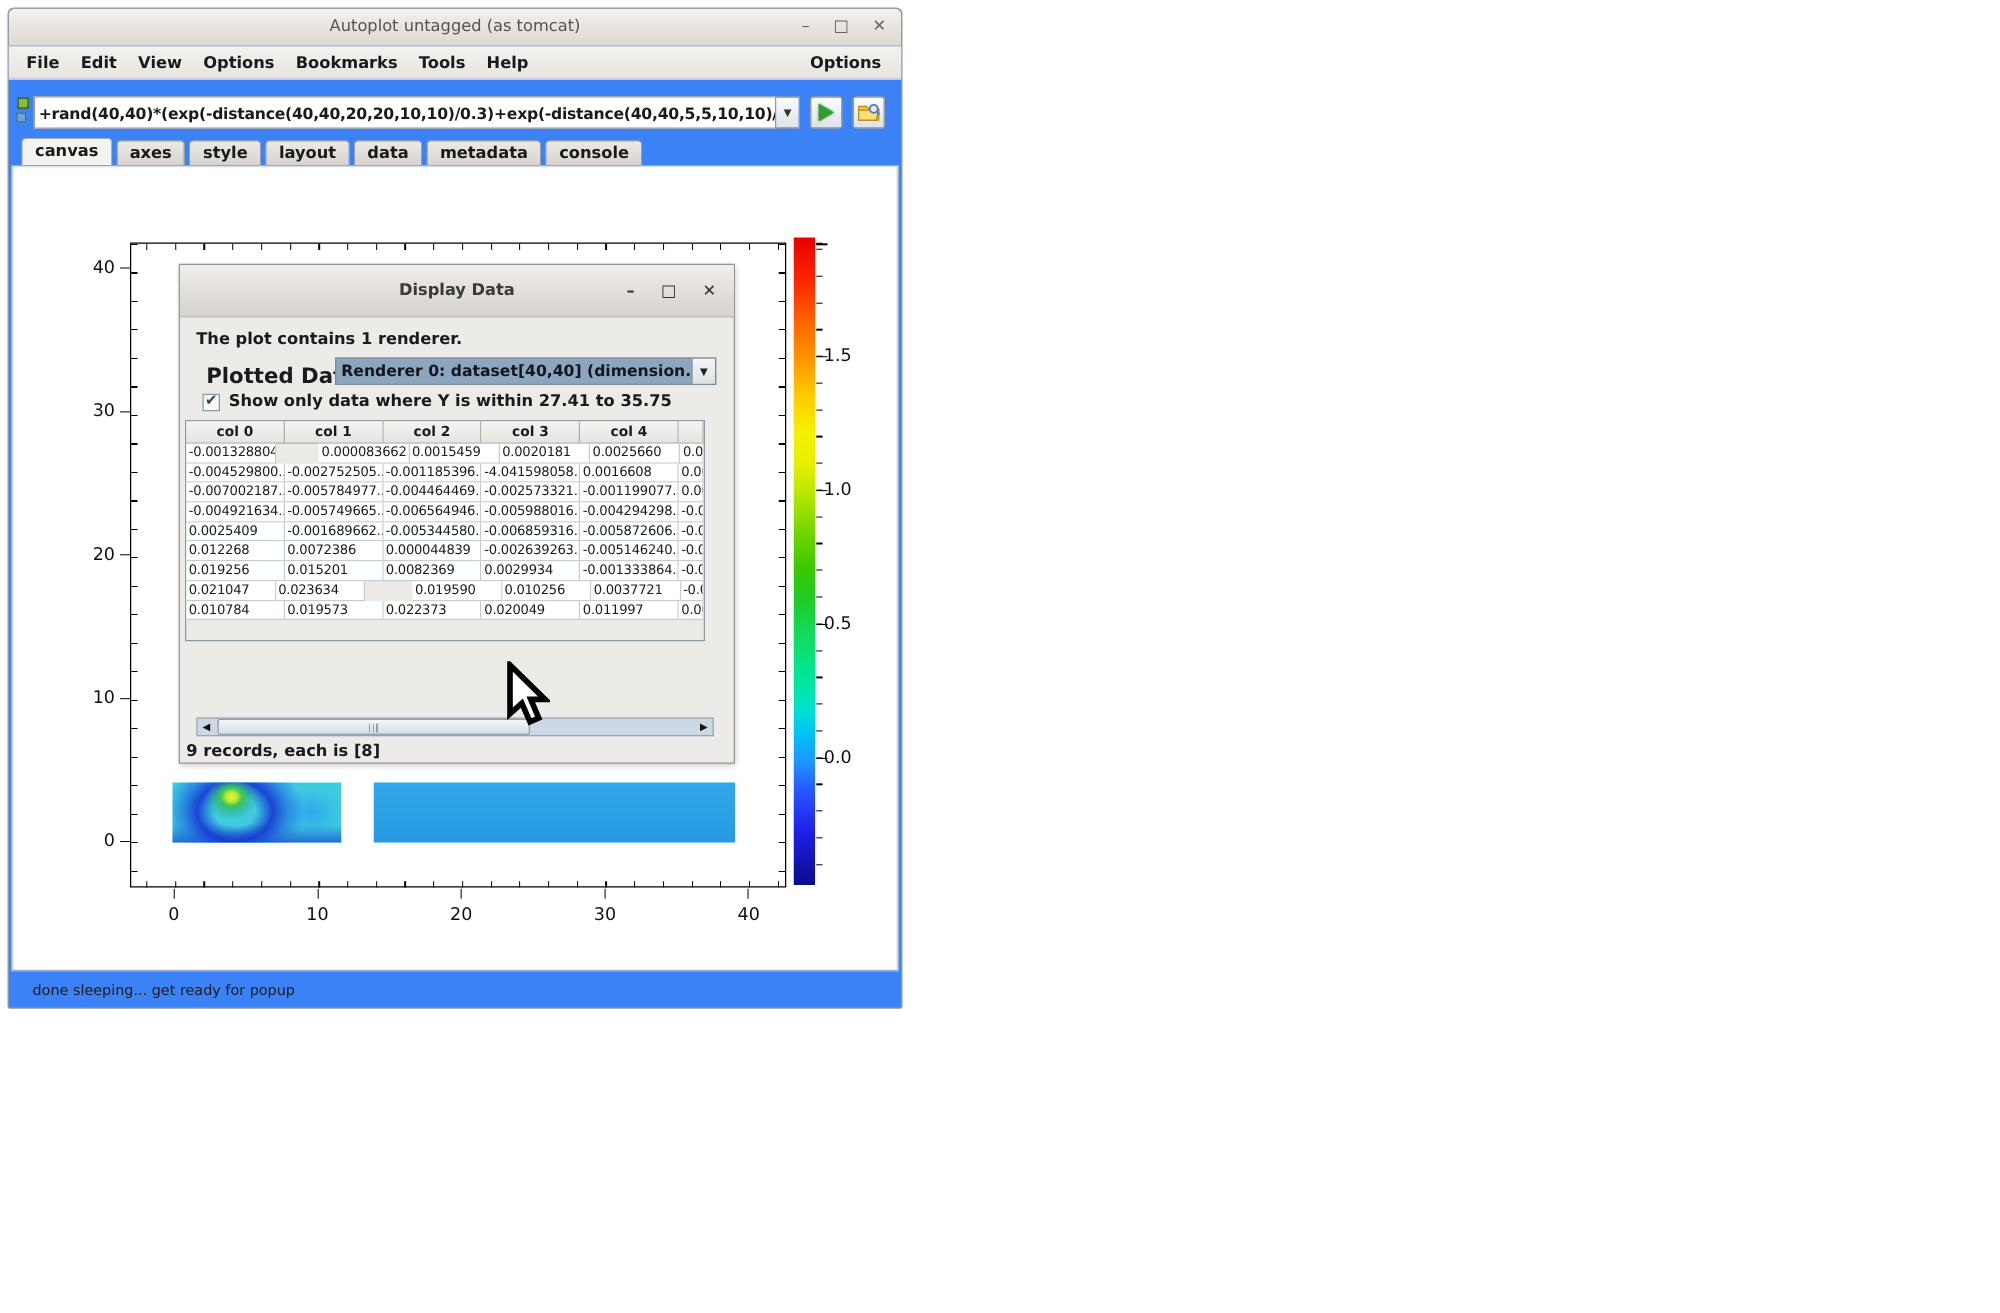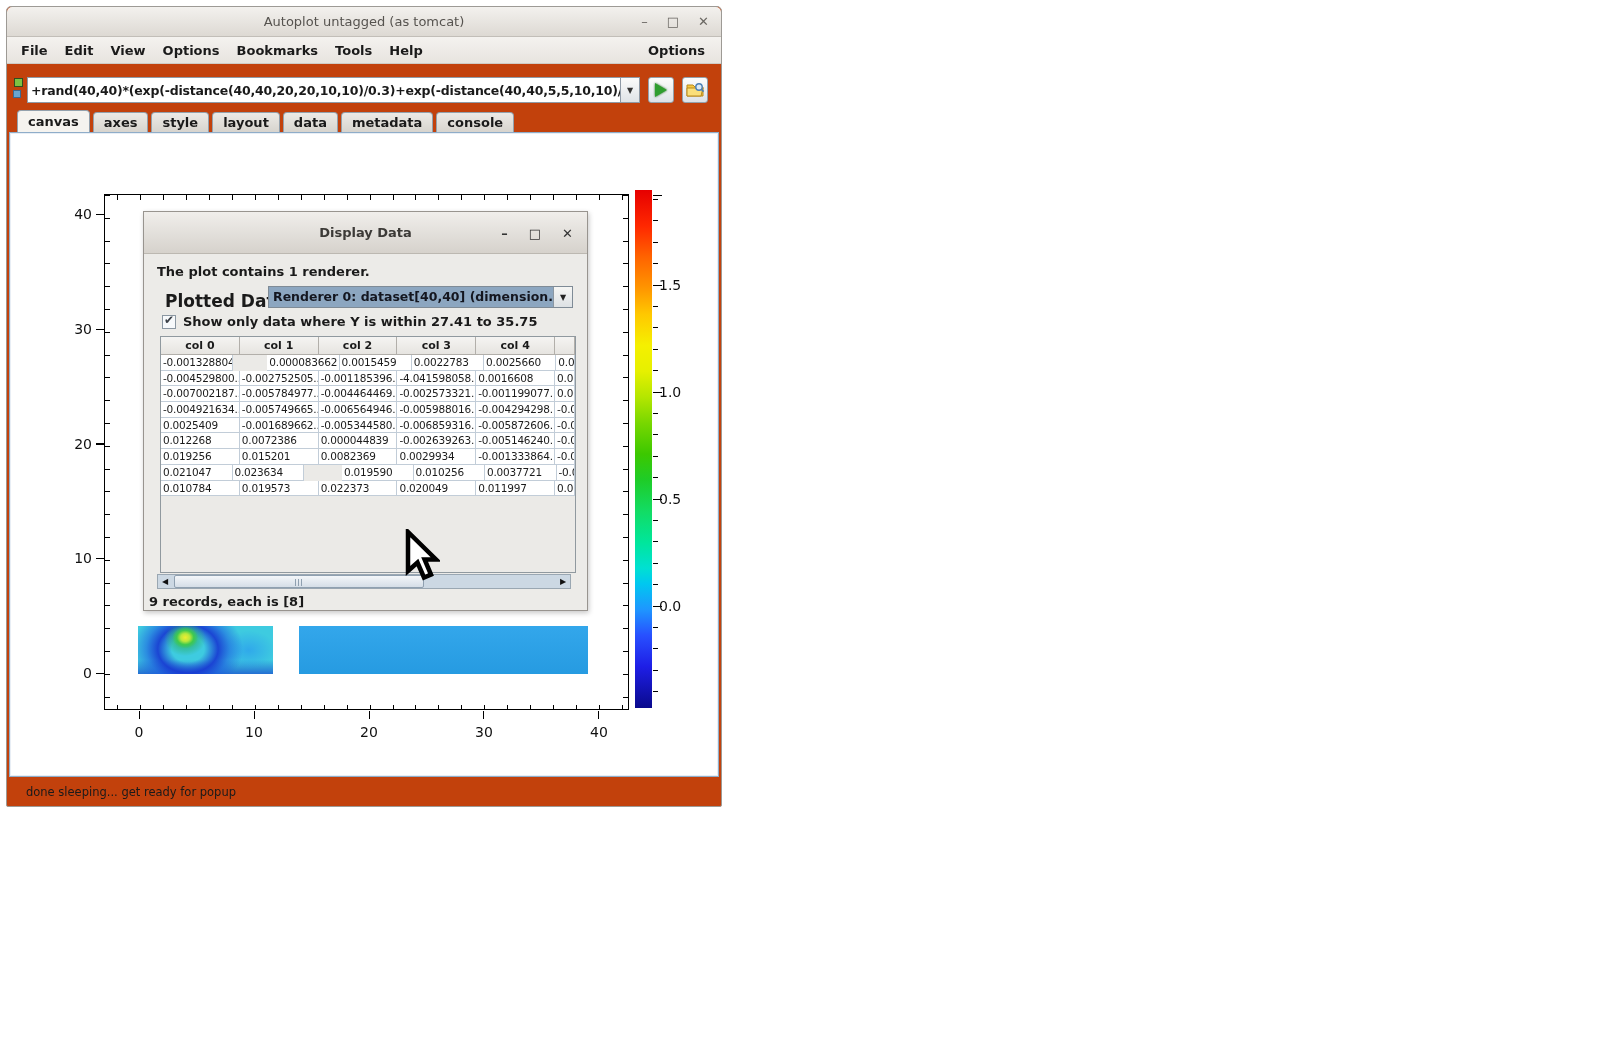--- a/index.html
+++ b/index.html
@@ -2,21 +2,21 @@
 <html><head>
 <meta charset="utf-8">
 <style>
   * { margin:0; padding:0; box-sizing:border-box; }
   html,body { background:#fff; }
   #stage { position:relative; width:1600px; height:1050px; background:#fff;
            font-family:"DejaVu Sans", sans-serif; color:#1a1a1a; overflow:hidden; }
 
   
   #app-window { position:absolute; left:6px; top:6px; width:716px; height:801px;
-    background:#c2410c; border:1px solid #9d9a95; border-radius:5px 5px 2px 2px; }
+    background:#3b82f6; border:1px solid #9d9a95; border-radius:5px 5px 2px 2px; }
 
   .titlebar { position:absolute; left:0; top:0; right:0; height:30px;
     background:linear-gradient(#f3f1ee,#ddd9d3); border-bottom:1px solid #c2beb8;
     border-radius:5px 5px 0 0; }
   .titlebar .title { text-align:center; line-height:30px; font-size:13px; color:#56534f; }
   .win-controls { position:absolute; right:12px; top:0; height:30px; display:flex; gap:19px;
     align-items:center; color:#6a6archive762;} 
   .win-controls span { color:#6a6762; font-size:13px; line-height:30px; cursor:default; }
 
   .menubar { position:absolute; left:0; top:30px; right:0; height:27px;
@@ -101,21 +101,21 @@
     padding:0 4px; white-space:nowrap; overflow:hidden; }
   .combo-arrow { width:19px; background:linear-gradient(#f6f6f4,#dde1e4);
     border-left:1px solid #8b97a2; display:flex; align-items:center; justify-content:center;
     font-size:8px; color:#222; }
   .checkrow { position:absolute; left:18px; top:102px; display:flex; align-items:center; }
   .checkbox { width:14px; height:14px; background:#f7f9fb; border:1px solid #8b97a2;
     position:relative; margin-right:7px; }
   .checkbox .mark { position:absolute; left:1px; top:-3px; font-size:12px; color:#3a3f46; font-weight:700; }
   .checklabel { font-size:13px; font-weight:600; }
 
-  .dtable { position:absolute; left:16px; top:124px; width:416px; height:237px;
+  .dtable { position:absolute; left:4px; top:124px; width:416px; height:177px;
     border:1px solid #90999f; background:#EBEAE7; overflow:hidden; }
   .thead { display:flex; height:18px; }
   .th { background:linear-gradient(#f5f4f2,#e6e4e0); border-right:1px solid #b2afaa;
     border-bottom:1px solid #b2afaa; font-size:11px; font-weight:600; text-align:center;
     line-height:17px; overflow:hidden; }
   .trow { display:flex; height:15.7px; }
   .td { background:#fff; border-right:1px solid #c2cdd8; border-bottom:1px solid #c2cdd8;
     font-size:10.5px; letter-spacing:-0.2px; line-height:15px; padding:0 2px;
     white-space:nowrap; overflow:hidden; }
 
@@ -288,21 +288,21 @@
               <div class="th" style="width: 79px;">col 2</div>
               <div class="th" style="width: 79px;">col 3</div>
               <div class="th" style="width: 79px;">col 4</div>
               <div class="th" style="width: 20px;"></div>
             </div>
           <div id="tbody">
               <div class="trow">
                 <div class="td" style="width: 79px;">-0.001328804...</div>
                 <div class="td" style="width: 79px; margin-left: 34px;">0.000083662</div>
                 <div class="td" style="width: 79px;">0.0015459</div>
-                <div class="td" style="width: 79px;">0.0022783</div>
+                <div class="td" style="width: 79px;">0.0020181</div>
                 <div class="td" style="width: 79px;">0.0025660</div>
                 <div class="td" style="width: 20px;">0.00</div>
               </div>
               <div class="trow">
                 <div class="td" style="width: 79px;">-0.004529800...</div>
                 <div class="td" style="width: 79px;">-0.002752505...</div>
                 <div class="td" style="width: 79px;">-0.001185396...</div>
                 <div class="td" style="width: 79px;">-4.041598058...</div>
                 <div class="td" style="width: 79px;">0.0016608</div>
                 <div class="td" style="width: 20px;">0.00</div>

